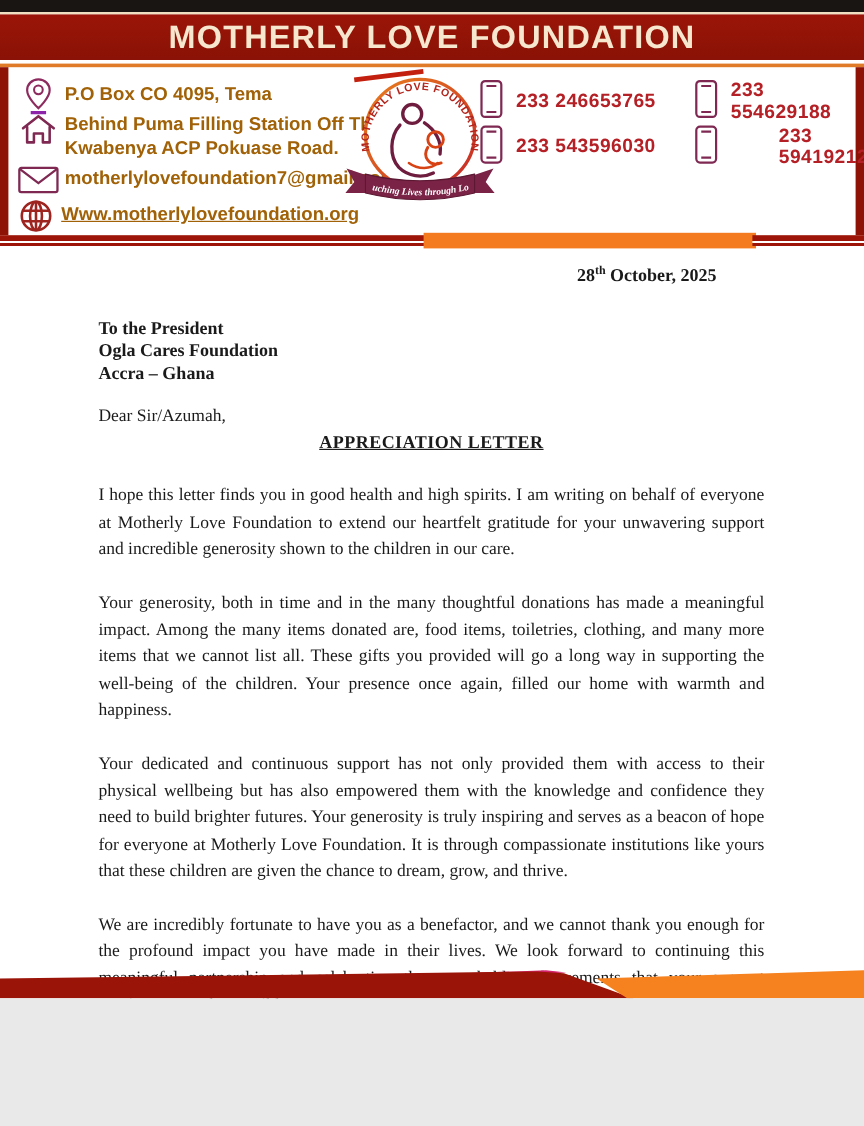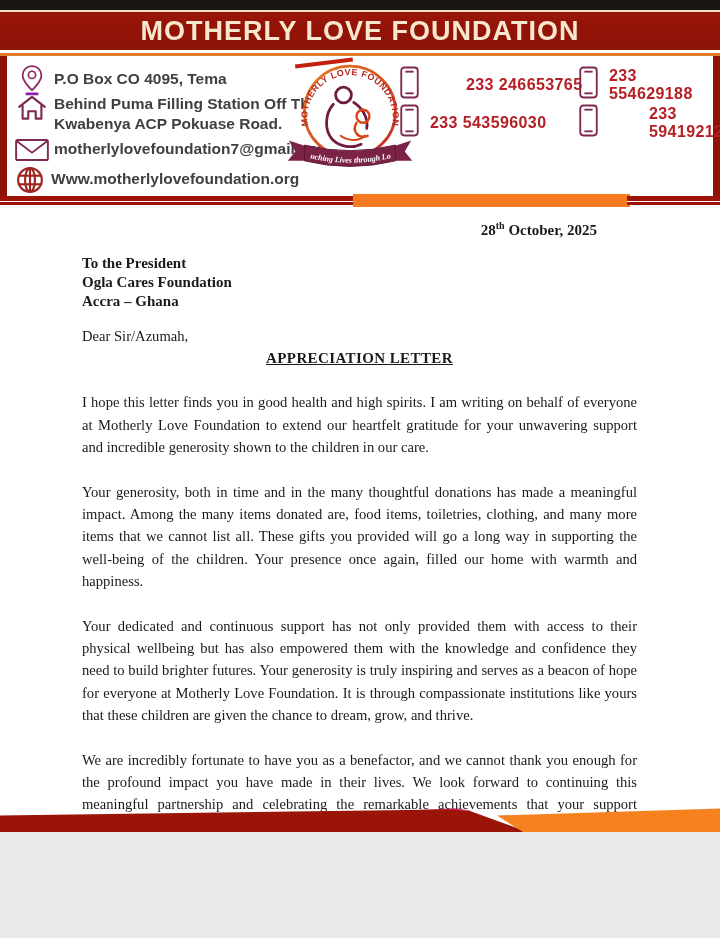--- a/index.html
+++ b/index.html
@@ -20,21 +20,21 @@
   .banner-title {
     color:#f7e7ce; font-weight:bold; font-size:27px; letter-spacing:1px;
     font-family:"Liberation Sans", sans-serif;
   }
   .line-white { position:absolute; left:0; top:50px; width:720px; height:3px; background:#ffffff; }
   .line-orange { position:absolute; left:0; top:53px; width:720px; height:3px; background:#e07b2a; }
   .side-stripe { position:absolute; top:56px; width:7px; height:140px; background:#8e1306; }
   .side-stripe.left { left:0; }
   .side-stripe.right { right:0; }
   .contact-row { position:absolute; display:flex; align-items:flex-start; }
-  .contact-text { color:#404040; font-weight:bold; font-size:15.5px; line-height:20px; }
+  .contact-text { color:#a16207; font-weight:bold; font-size:15.5px; line-height:20px; }
   .c-ico { flex:0 0 auto; }
 
   .phone-entry { position:absolute; display:flex; align-items:center; z-index:3; }
   .phone-num { color:#b42025; font-weight:bold; font-size:16px; letter-spacing:0.4px; margin-left:9px; }
 
   .logo-wrap { position:absolute; left:285px; top:56px; width:130px; height:116px; z-index:2; }
   .logo-slash {
     position:absolute; left:295px; top:61px; width:58px; height:4px;
     background:#c3200f; transform:rotate(-7deg); z-index:1;
   }
@@ -51,21 +51,21 @@
   }
 
   
   .letter {
     position:absolute; left:0; top:207px; width:720px;
     padding:0 83px 0 82px;
     font-family:"Liberation Serif", serif; font-size:14.6px; color:#1a1a1a;
   }
   .date-line { text-align:right; padding-right:40px; margin-top:13px; font-weight:bold; font-size:15px; }
   .date-line sup { font-size:10px; }
-  .recipient { margin-top:15px; font-weight:bold; line-height:18.8px; font-size:15px; }
+  .recipient { margin-top:26px; font-weight:bold; line-height:18.8px; font-size:15px; }
   .salutation { margin-top:15px; line-height:22px; }
   .subject-line { text-align:center; margin-top:0px; line-height:22px; }
   .subject-line span {
     font-weight:bold; text-decoration:underline; letter-spacing:0.4px; font-size:15px;
   }
   .para { margin-top:22px; text-align:justify; line-height:22.4px; }
   .closing { margin-top:23px; line-height:22px; }
   .sig-wrap { margin-top:1px; margin-left:-24px; height:48px; }
   .signatory-name { line-height:20px; }
 
@@ -124,21 +124,21 @@
   <div class="contact-row" style="left:16px; top:166px;">
     <span class="c-ico">
       <svg width="28" height="28" viewBox="0 0 26 26" fill="none" stroke="#9e2420" stroke-width="2">
         <circle cx="13" cy="13" r="11"></circle>
         <ellipse cx="13" cy="13" rx="4.6" ry="11"></ellipse>
         <line x1="2.5" y1="9" x2="23.5" y2="9"></line>
         <line x1="2.5" y1="17" x2="23.5" y2="17"></line>
         <line x1="13" y1="2" x2="13" y2="24"></line>
       </svg>
     </span>
-    <span class="contact-text" style="margin-left:7px; margin-top:3px;">Www.motherlylovefoundation.org</span>
+    <span class="contact-text" style="margin-left:7px; margin-top:3px;text-decoration:underline;">Www.motherlylovefoundation.org</span>
   </div>
 
   <div class="logo-slash"></div>
   <div class="logo-wrap">
     <svg width="130" height="116" viewBox="0 0 140 125">
       <defs>
         <linearGradient id="ringGrad" x1="0" y1="0" x2="1" y2="1">
           <stop offset="0" stop-color="#e87e1e"></stop>
           <stop offset="1" stop-color="#c62828"></stop>
         </linearGradient>
@@ -163,21 +163,21 @@
         <path d="M22,97 L4,91 L11,103 L3,113 L22,113 Z" fill="#7b2346"></path>
         <path d="M118,97 L136,91 L129,103 L137,113 L118,113 Z" fill="#7b2346"></path>
         <path d="M21,96 Q70,108 119,96 L119,113 Q70,125 21,113 Z" fill="#7b2346" stroke="#5c1832" stroke-width="1"></path>
         <text font-family="Liberation Serif, serif" font-size="8.6" font-style="italic" font-weight="bold" fill="#ffffff">
           <textPath href="#ribbonPath" startOffset="50%" text-anchor="middle">Touching Lives through Love</textPath>
         </text>
       </g>
     </svg>
   </div>
 
-  <div class="phone-entry" style="left:398px; top:66px;gap:36px;">
+  <div class="phone-entry" style="left:398px; top:66px;">
     <span>
       <svg width="23" height="33" viewBox="0 0 22 32" fill="none" stroke="#7e2852" stroke-width="1.8">
         <rect x="3" y="1.5" width="16" height="29" rx="3"></rect>
         <line x1="7" y1="5.5" x2="15" y2="5.5"></line>
           <line x1="7" y1="26.5" x2="15" y2="26.5"></line>
       </svg>
     </span>
     <span class="phone-num">233 246653765</span>
   </div>
   <div class="phone-entry" style="left:398px; top:104px;">

